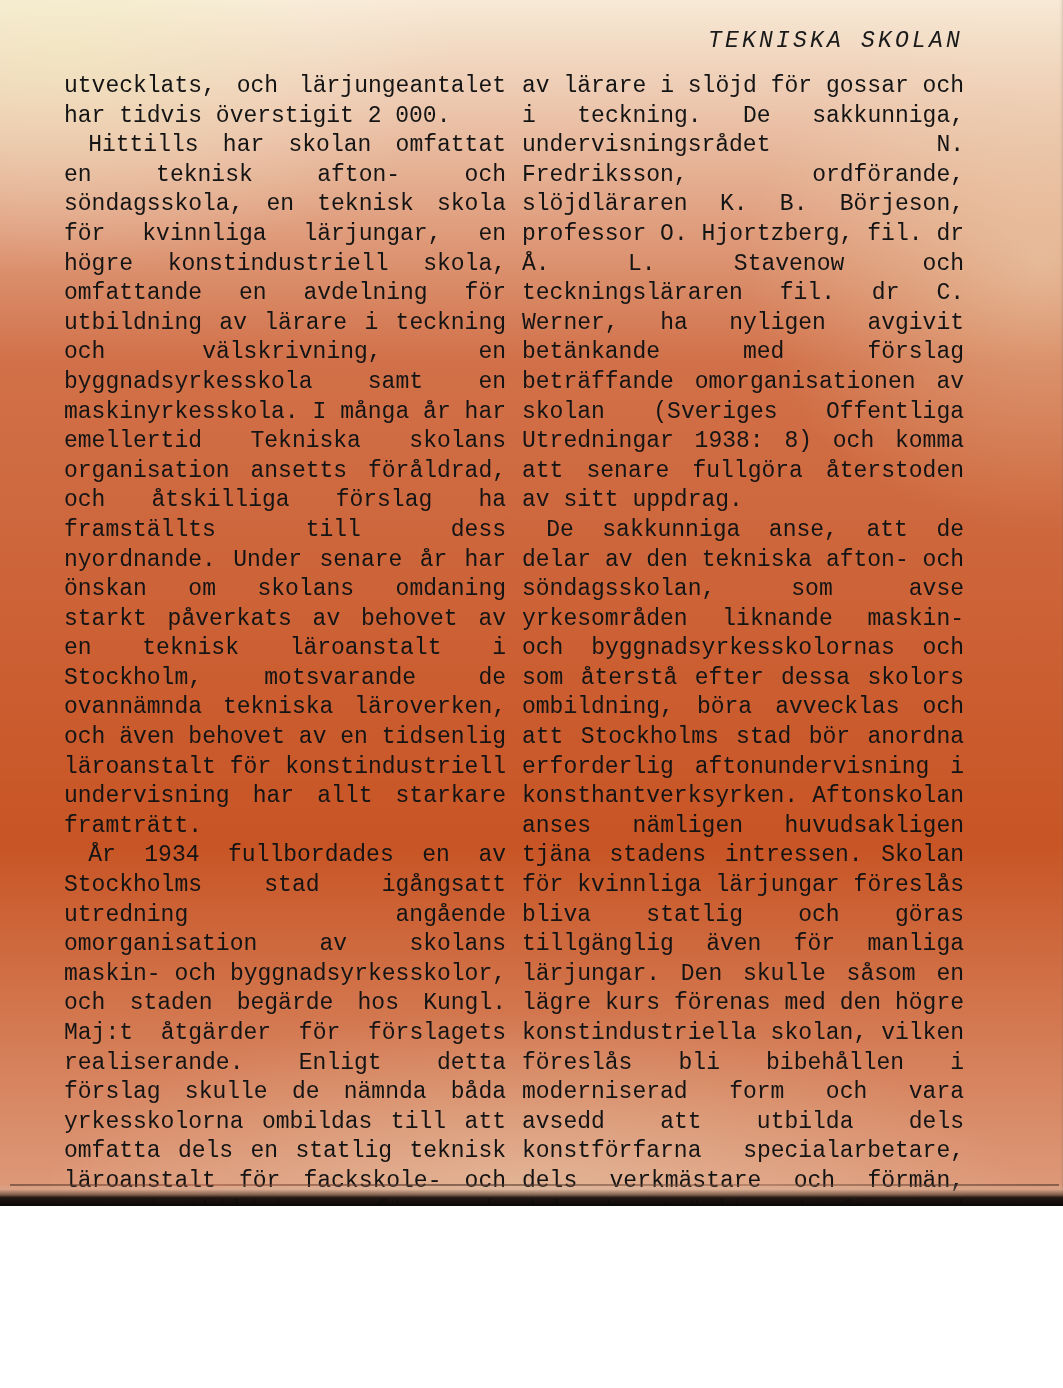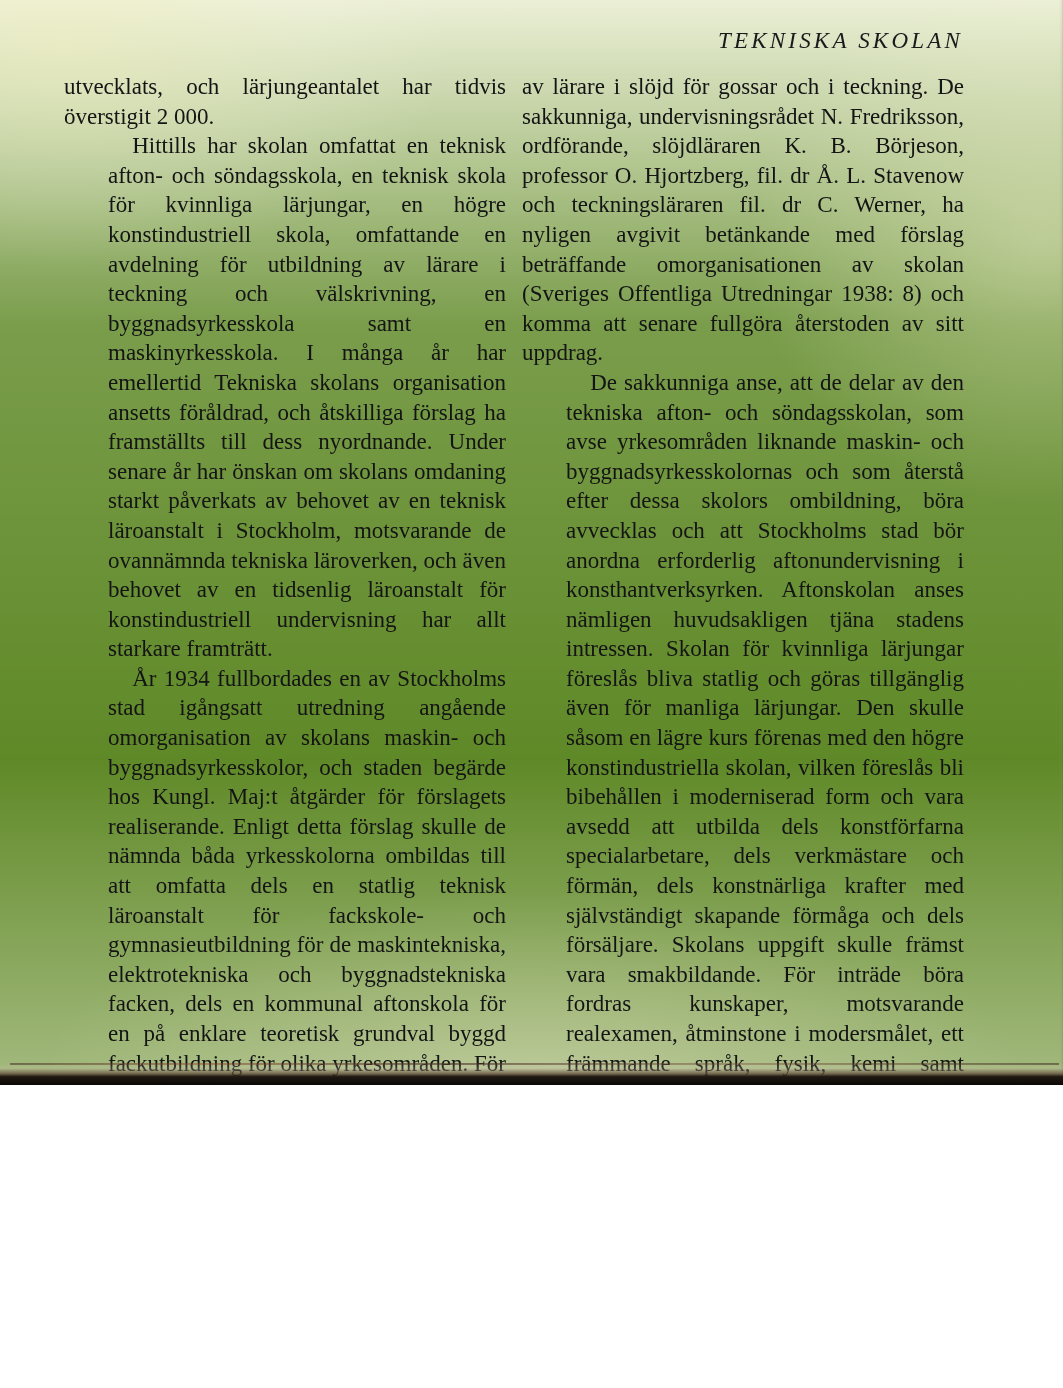--- a/index.html
+++ b/index.html
@@ -5,24 +5,24 @@
 <style>
   * { box-sizing: border-box; }
   html, body {
     margin: 0;
     padding: 0;
     background: #ffffff;
   }
   .page {
     position: relative;
     width: 1063px;
-    height: 1085px;
-    background: #4d7c0f;
+    height: 1206px;
+    background: #c2410c;
     overflow: hidden;
-    font-family: Liberation Serif, serif;
+    font-family: Liberation Mono, monospace;
     color: #141414;
   }
   
   .page-tone {
     position: absolute;
     inset: 0;
     pointer-events: none;
     background:
       radial-gradient(ellipse 520px 300px at 6% 4%, rgba(242,240,196,0.55) 0%, rgba(250,249,226,0.18) 48%, rgba(255,255,255,0) 75%),
       radial-gradient(ellipse 420px 380px at 98% 22%, rgba(246,244,210,0.40) 0%, rgba(255,255,255,0) 70%),
@@ -98,21 +98,20 @@
     text-align: justify;
     text-justify: inter-word;
     hyphens: none;
   }
   .col p {
     margin: 0;
     text-indent: 0;
   }
   .col p.indent {
     text-indent: 1.05em;
-    margin-left: 44px;
   }
   .col p + p { margin-top: 0; }
 
   
   .folio {
     position: absolute;
     top: 1240px;
     left: 64px;
     width: 900px;
     text-align: right;

